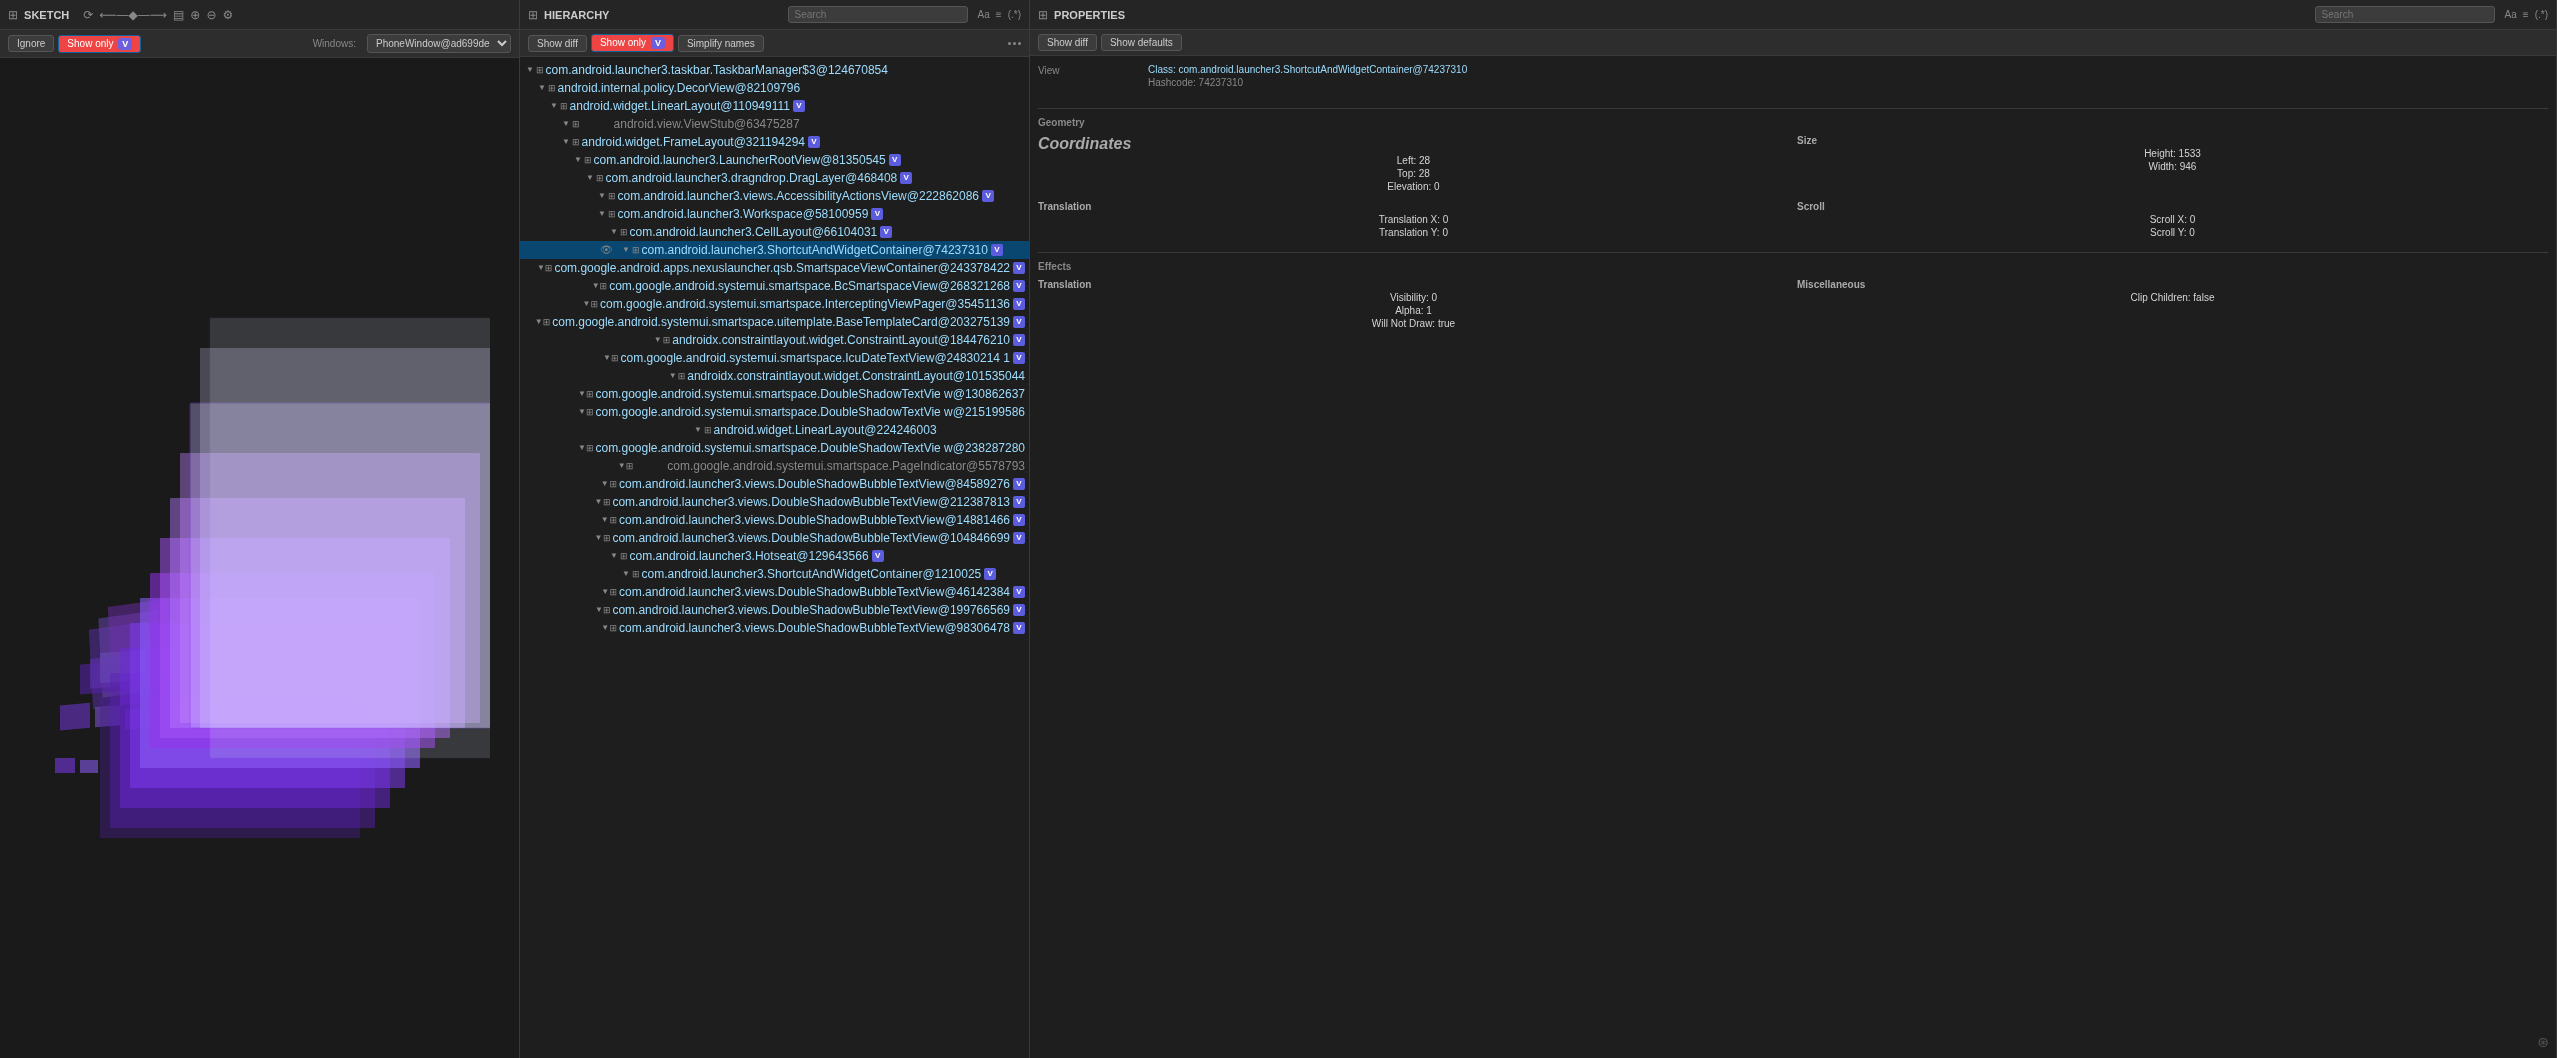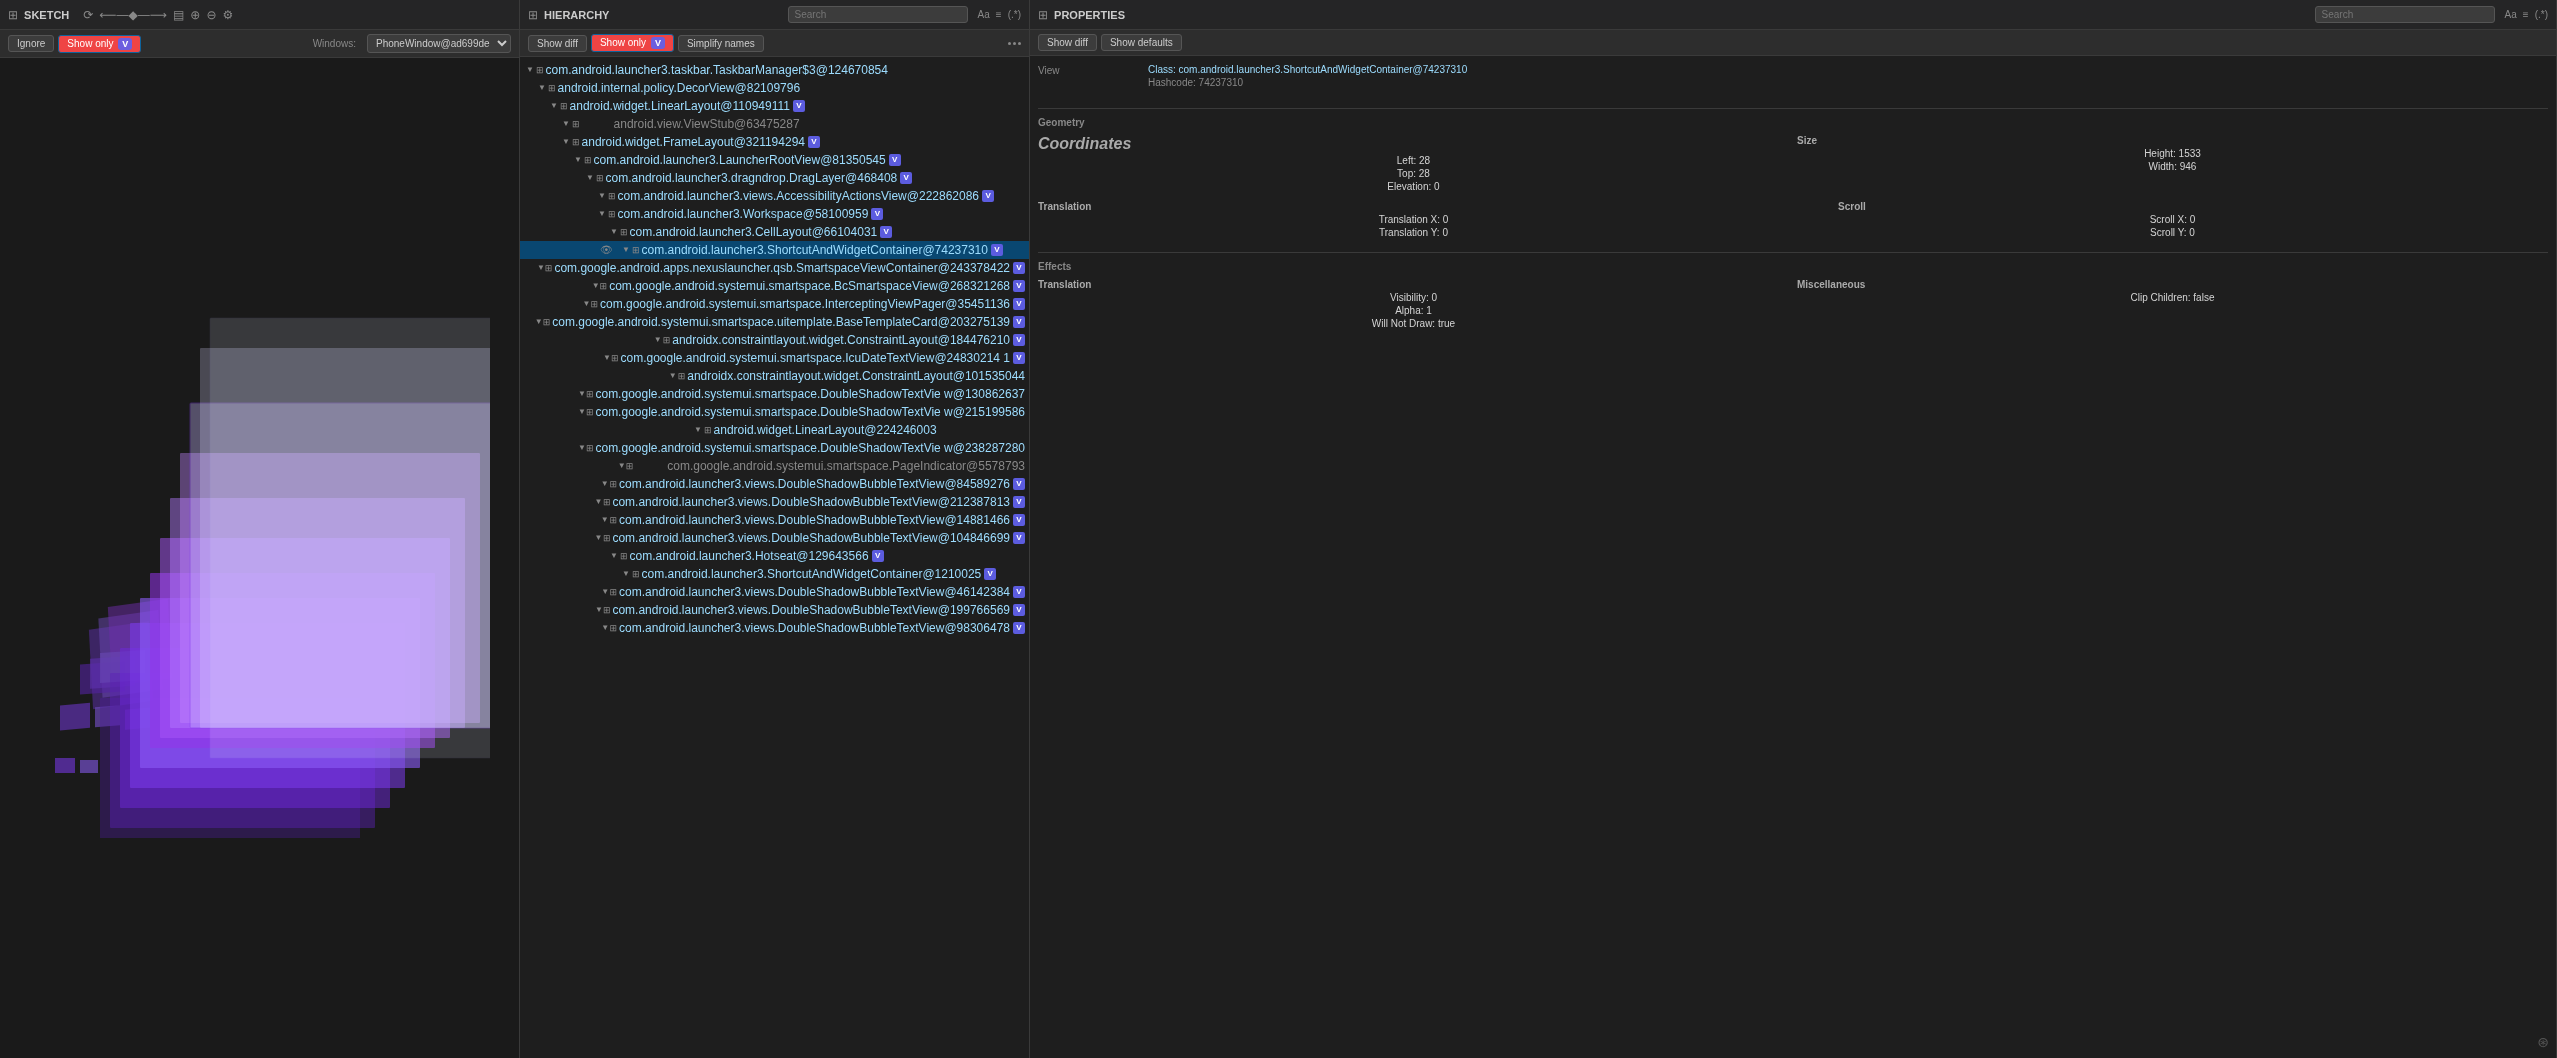--- a/index.html
+++ b/index.html
@@ -691,21 +691,21 @@
           </div>
           <div class="prop-row">
             <div class="prop-value white">Translation X: 0</div>
           </div>
           <div class="prop-row">
             <div class="prop-value white">Translation Y: 0</div>
           </div>
         </div>
         <div>
           <div class="prop-row">
-            <div class="prop-label" style="color:#aaa;font-weight:600;font-size:10px;text-align:center;">Scroll</div>
+            <div class="prop-label" style="color:#aaa;font-weight:600;font-size:10px;">Scroll</div>
           </div>
           <div class="prop-row">
             <div class="prop-value white">Scroll X: 0</div>
           </div>
           <div class="prop-row">
             <div class="prop-value white">Scroll Y: 0</div>
           </div>
         </div>
       </div>
 

